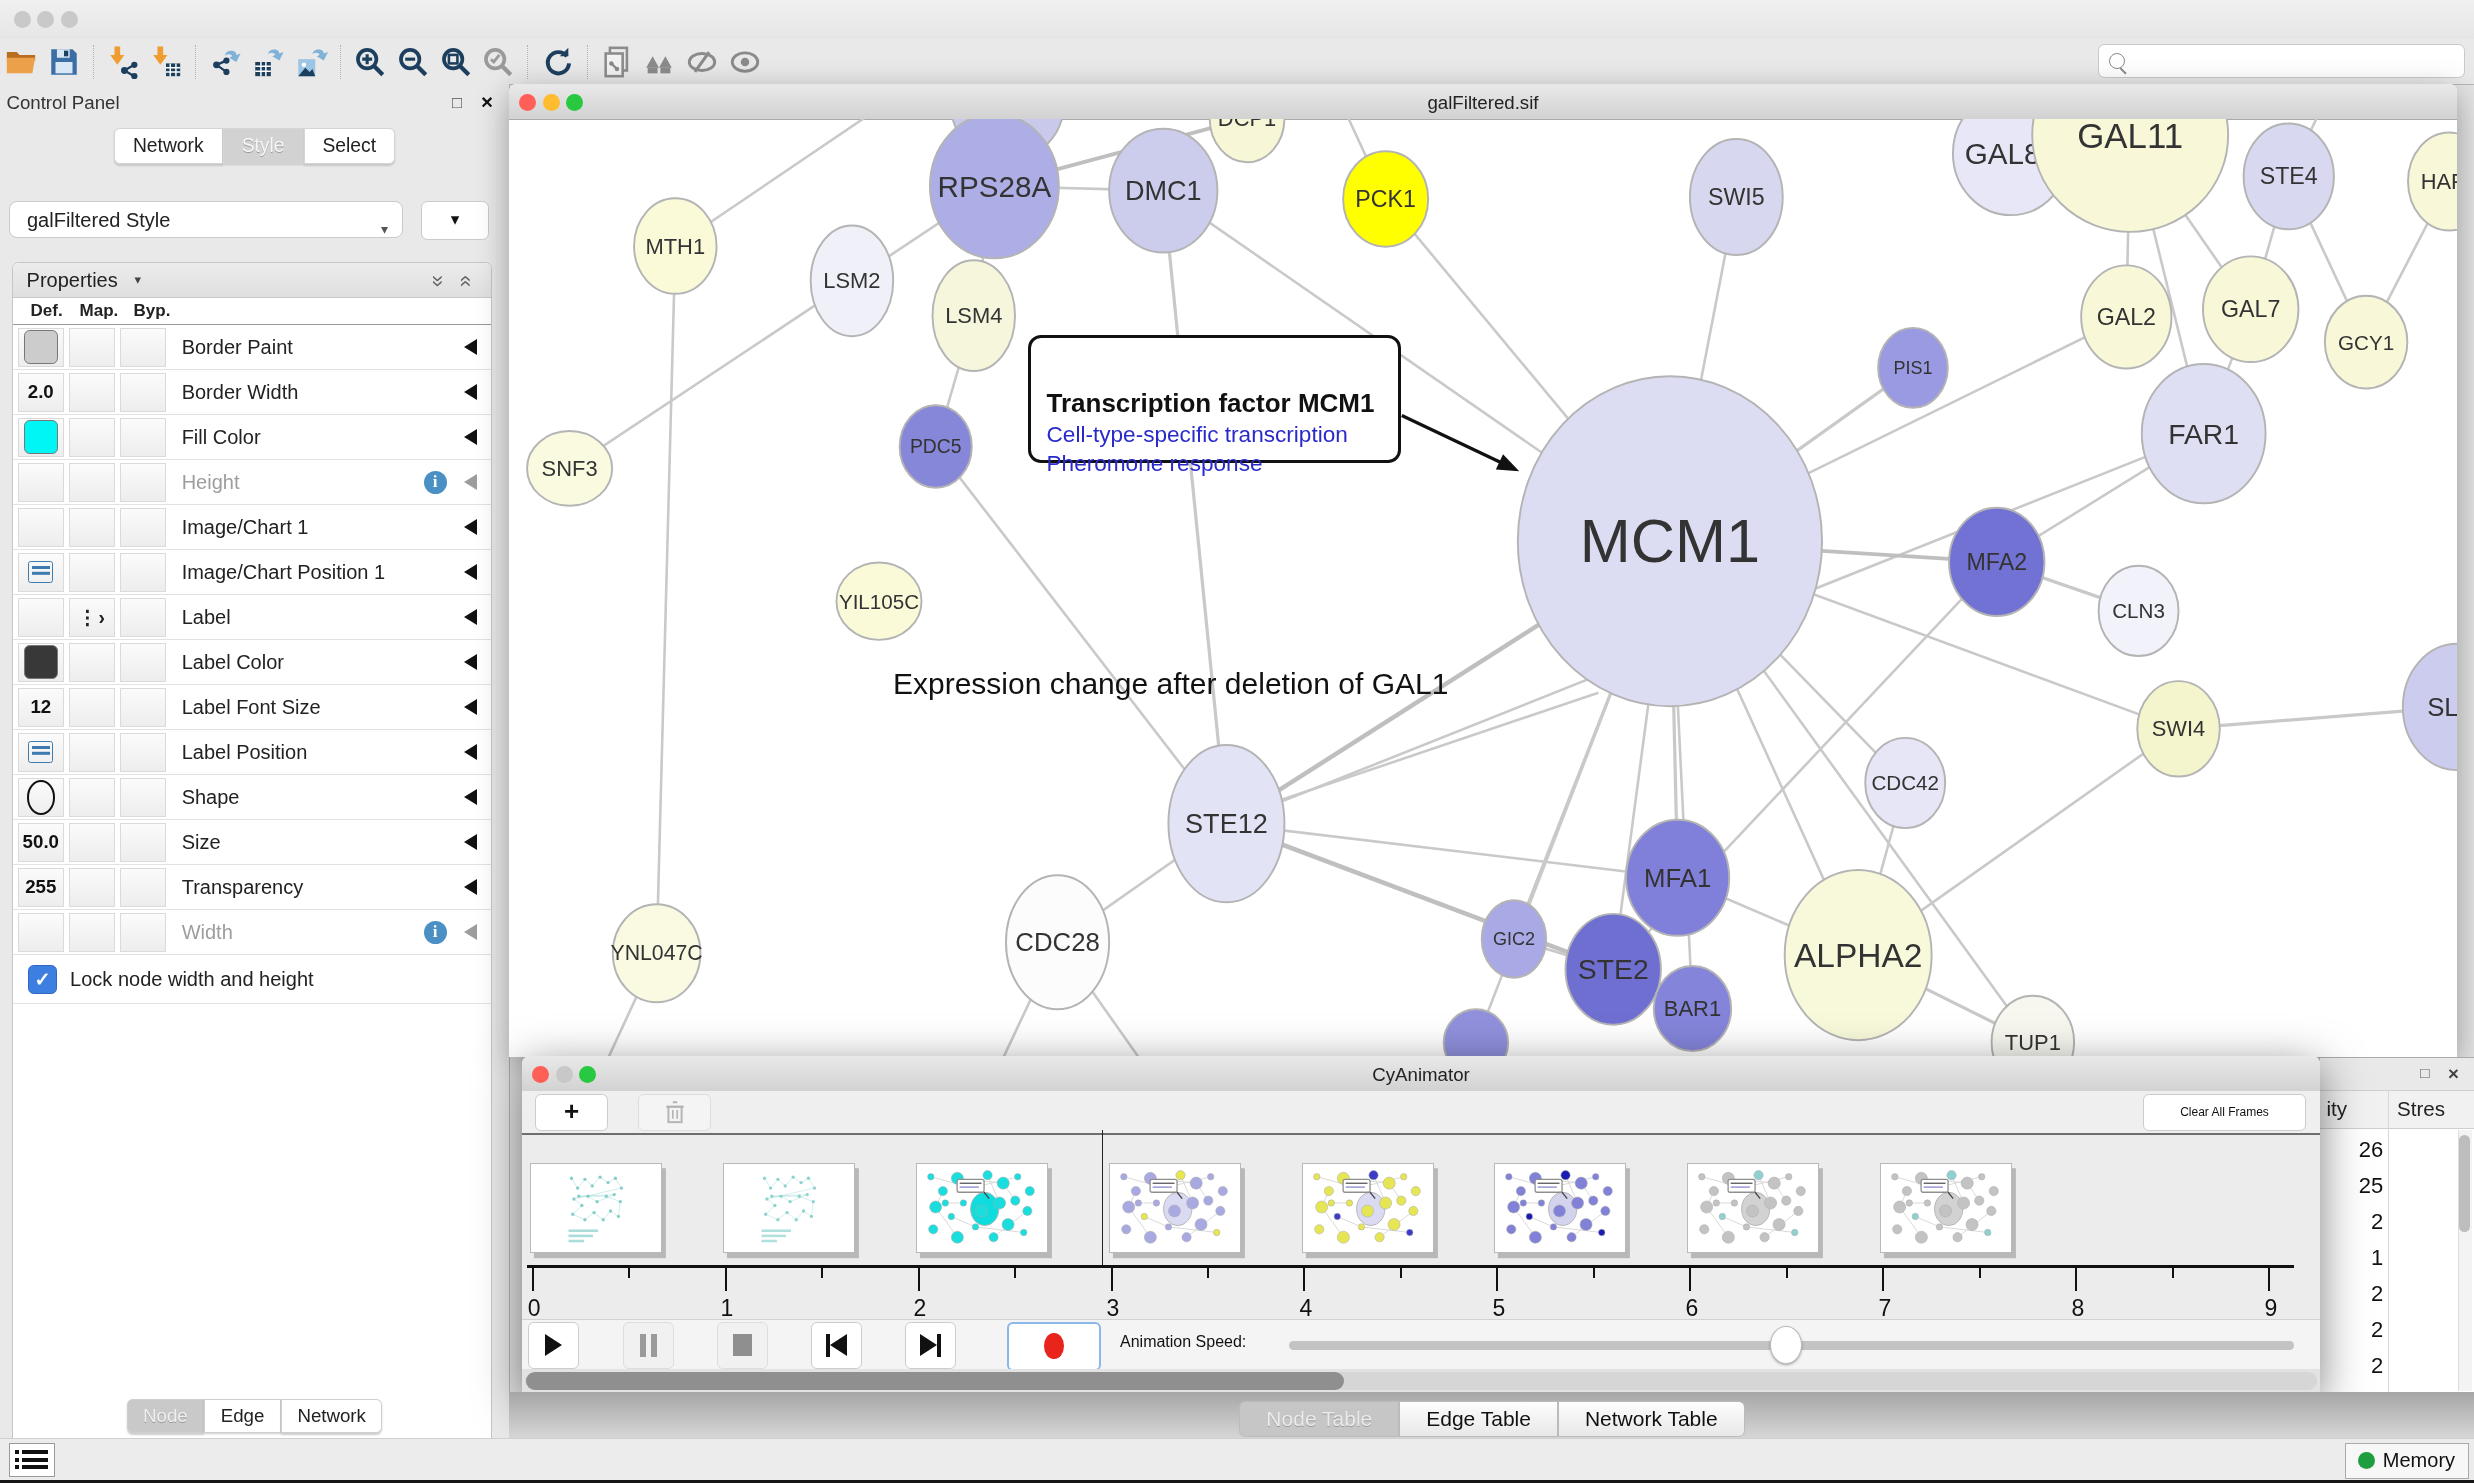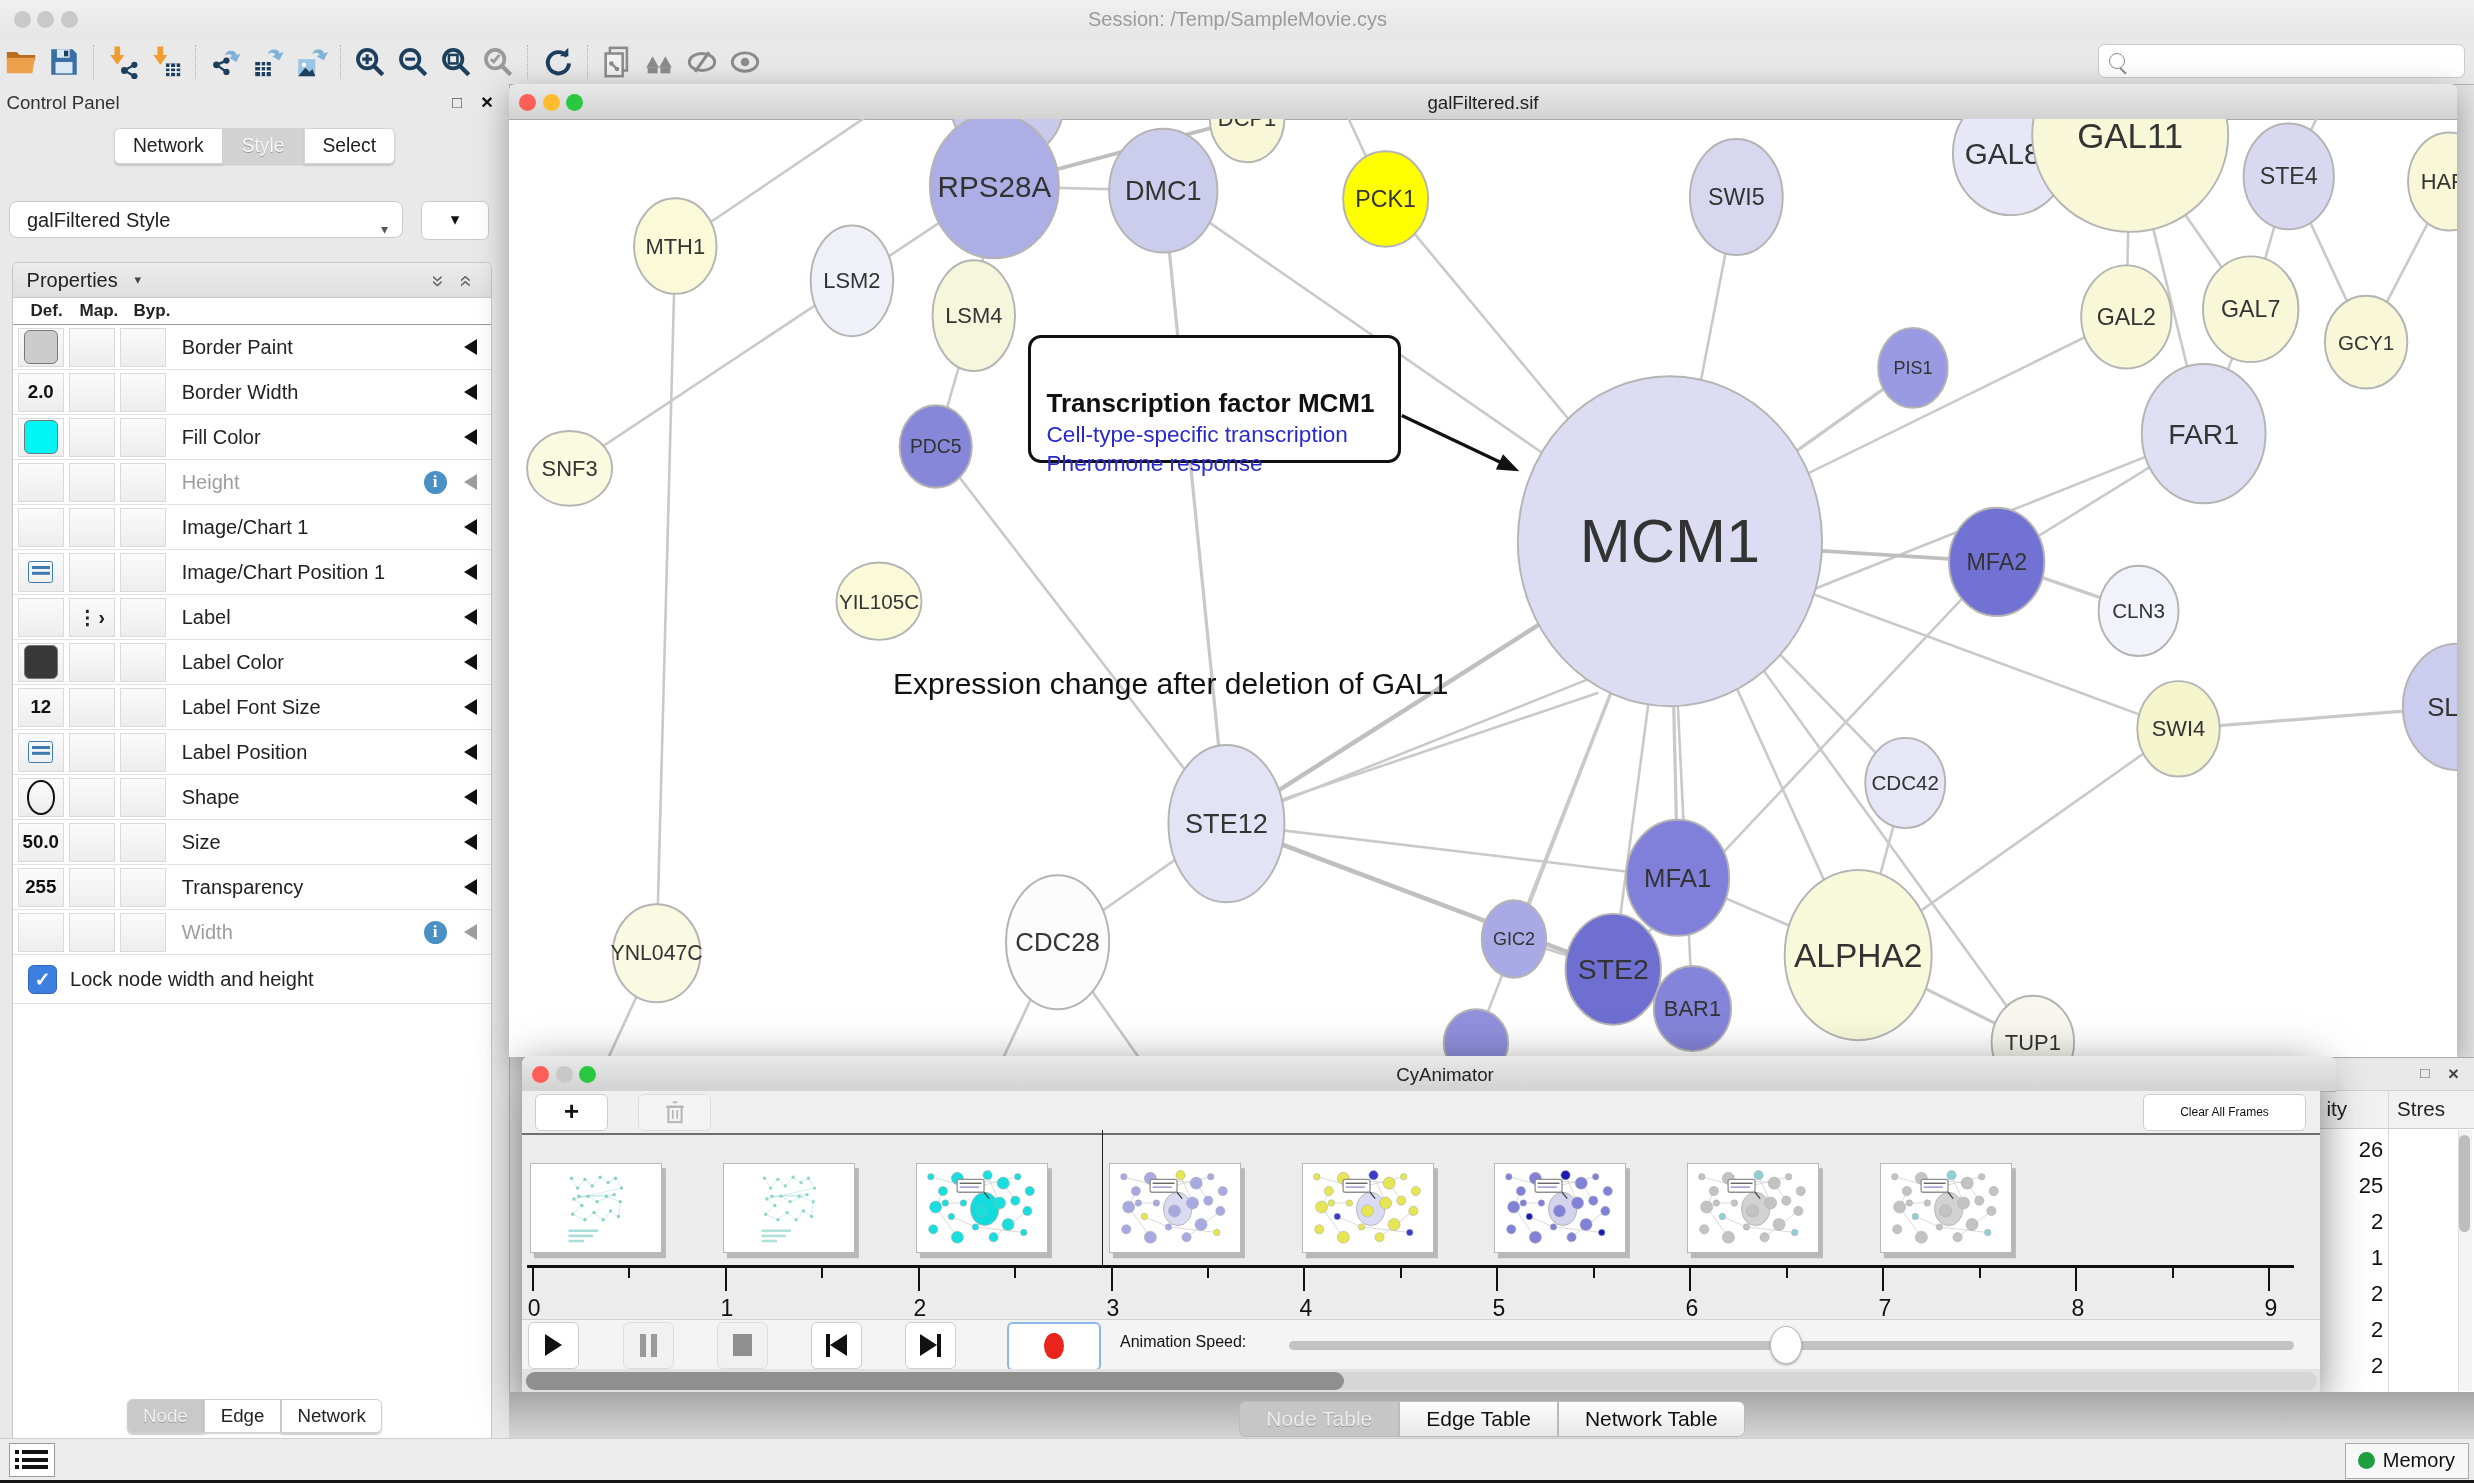--- a/index.html
+++ b/index.html
@@ -79,21 +79,21 @@
   .ts-close{position:absolute;top:4.5px;font-size:18.7px;color:#444;font-weight:bold;}
   .ts-head{position:absolute;left:0;top:32px;width:100%;height:37px;background:#f1f1f1;border-top:1.3px solid #cfcfcf;border-bottom:1.3px solid #cfcfcf;}
   .ts-head span{position:absolute;top:6.4px;font-size:20.6px;color:#222;}
   .ts-div{position:absolute;left:68px;top:32px;width:1.3px;height:303px;background:#d8d8d8;}
   .ts-val{position:absolute;width:62px;text-align:right;font-size:22px;color:#111;}
   .ts-scroll{position:absolute;left:138px;top:72px;width:13px;height:261px;background:#f3f3f3;border-left:0.6px solid #ddd;}
   .ts-thumb{position:absolute;left:139px;top:77px;width:11px;height:97px;background:#bdbdbd;border-radius:5.8px;}
 
   
   .cyani{position:absolute;left:522px;top:1056px;width:1798px;height:336px;background:#f0f0f0;border-radius:7.7px 7.7px 0 0;box-shadow:0 11.6px 45px rgba(0,0,0,.5);}
-  .cyani .wtitle{border-radius:7.7px 7.7px 0 0;padding-left:16px;}
+  .cyani .wtitle{border-radius:7.7px 7.7px 0 0;}
   .cy-toolbar{position:absolute;left:0;top:35px;width:100%;height:41px;background:#efefef;}
   .cy-add{position:absolute;left:13px;top:2.6px;width:71px;height:35px;background:#fff;border:1.3px solid #ccc;border-radius:5.8px;text-align:center;font-size:26px;font-weight:bold;color:#111;line-height:32px;}
   .cy-trash{position:absolute;left:116px;top:2.6px;width:71px;height:35px;background:#f4f4f4;border:1.3px solid #ddd;border-radius:5.8px;display:flex;align-items:center;justify-content:center;}
   .cy-clear{position:absolute;right:14px;top:2.6px;width:161px;height:35px;background:#fff;border:1.3px solid #ccc;border-radius:5.8px;text-align:center;font-size:12px;color:#111;line-height:34px;}
   .cy-sep{position:absolute;left:0;top:77px;width:100%;height:2.6px;background:#6e6e6e;}
   .cy-timeline{position:absolute;left:0;top:79px;width:100%;height:184px;background:#ececec;}
   .thumb{position:absolute;width:130px;height:88px;background:#fff;border:0.6px solid #b9b9b9;box-shadow:3.9px 5.2px 0 rgba(0,0,0,.22);}
   .playhead{position:absolute;width:1.3px;background:#222;}
   .ruler-line{position:absolute;height:3.2px;background:#111;}
   .rtick{position:absolute;width:1.9px;background:#111;}
@@ -138,21 +138,20 @@
 </style>
 </head>
 <body>
 
 <div id="root">
 
   <div class="titlebar">
     <span class="tl" style="left:14px;background:#c9c9c9;"></span>
     <span class="tl" style="left:37px;background:#c9c9c9;"></span>
     <span class="tl" style="left:61px;background:#c9c9c9;"></span>
-    <div class="app-title">Session: /Temp/SampleMovie.cys</div>
   </div>
 
   <div class="toolbar">
     <span class="tbtn">
         <svg viewBox="0 0 24 24">
           <path d="M2 5h7l2 2h11v4H2z" fill="#b96d1f"></path>
           <path d="M2 9h20l-2 11H2z" fill="#eda04a"></path>
         </svg>
       </span>
     <span class="tbtn">

